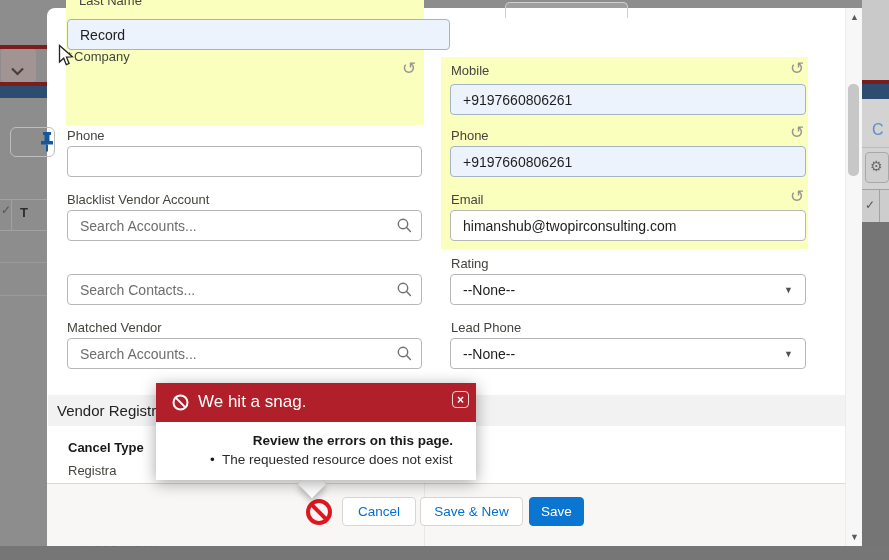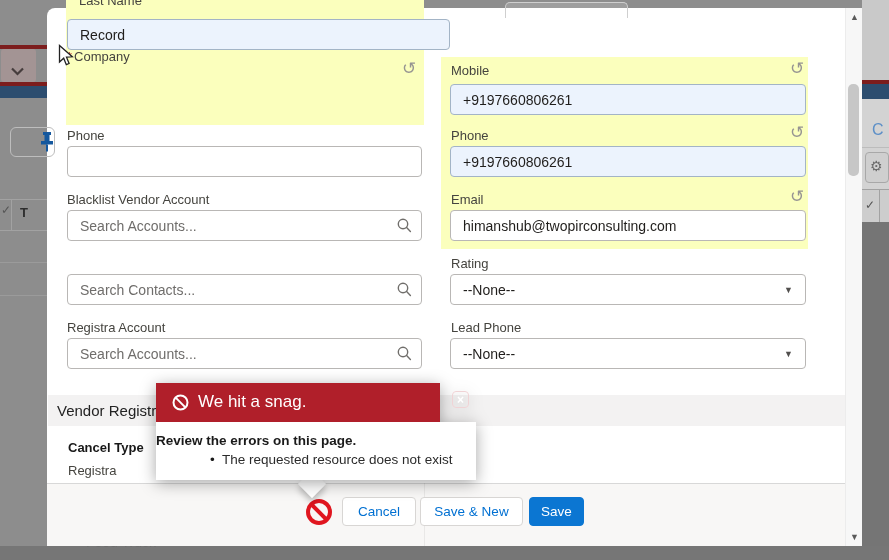--- a/index.html
+++ b/index.html
@@ -40,27 +40,27 @@
   .footer { background:rgba(247,246,245,.86); border-top:1px solid #d8d8d8; z-index:4; }
   .btn { height:29px; border:1px solid #d8d6d4; border-radius:4px; background:#fff; color:#0070d2;
          font-size:13.5px; z-index:5; cursor:pointer; text-align:center; }
   .btn.primary { background:#0b76d2; border-color:#0b76d2; color:#fff; }
   .no-entry { width:26px; height:26px; border:4px solid #e0161f; border-radius:50%; z-index:5; }
   .no-entry .bar { position:absolute; left:-1px; top:7px; width:20px; height:4px; background:#e0161f;
                    transform:rotate(45deg); }
   
   .popover { left:156px; top:383px; width:320px; height:97px; z-index:10;
              filter:drop-shadow(0 3px 8px rgba(0,0,0,.35)); }
-  .pop-head { position:absolute; left:0; top:0; width:284px; height:39px; background:#b01f2a; }
+  .pop-head { position:absolute; left:0; top:0; width:320px; height:39px; background:#b01f2a; }
   .pop-title { position:absolute; left:42px; top:9px; color:#fff; font-size:17px; line-height:20px; }
   .pop-close { position:absolute; left:296px; top:8px; width:17px; height:17px; border:1.6px solid #f0d3d5;
                border-radius:4px; background:none; color:#fff; font-size:12px; line-height:12px;
                font-weight:bold; cursor:pointer; text-align:center; padding:0; }
   .pop-body { position:absolute; left:0; top:39px; width:320px; height:58px; background:#fff; }
-  .pop-heading { position:absolute; left:0; top:50px; width:297px; text-align:left; font-size:13.5px;
+  .pop-heading { position:absolute; left:0; top:50px; width:297px; text-align:right; font-size:13.5px;
                  font-weight:bold; color:#1a1a1a; }
   .pop-bullet { position:absolute; left:54px; top:69px; font-size:13.5px; color:#1a1a1a; }
   .pop-bullet-txt { position:absolute; left:66px; top:69px; font-size:13.5px; color:#2b2b2b; white-space:nowrap; }
   .pop-arrow { left:302px; top:474px; width:20px; height:20px; background:#fff; transform:rotate(45deg);
                box-shadow:3px 3px 6px rgba(0,0,0,.25); z-index:9; }
   
   .sb-track { left:845px; top:8px; width:17px; height:538px; background:#f7f7f7;
               border-left:1px solid #ececec; z-index:3; }
   .sb-arrow { font-size:9px; color:#5a5a5a; line-height:9px; z-index:3; cursor:pointer; }
   .sb-thumb { left:848px; top:84px; width:11px; height:92px; background:#c7c7c7; border-radius:5px;
@@ -145,21 +145,21 @@
   </span>
 
   <input class="abs inp" style="left: 67px; top: 274px; width: 355px; padding-right: 32px;" placeholder="Search Contacts...">
   <span class="abs lookup-ic" style="left:397px;top:282px">
     <svg width="15" height="15" viewBox="0 0 15 15">
         <circle cx="6" cy="6" r="4.7" fill="none" stroke="#706e6b" stroke-width="1.4"></circle>
         <line x1="9.6" y1="9.6" x2="13.4" y2="13.4" stroke="#706e6b" stroke-width="1.4" stroke-linecap="round"></line>
       </svg>
   </span>
 
-  <span class="abs lbl" style="left:67px;top:320px">Registra Account</span>
+  <span class="abs lbl" style="left:67px;top:320px">Matched Vendor</span>
   <input class="abs inp" style="left: 67px; top: 338px; width: 355px; padding-right: 32px;" placeholder="Search Accounts...">
   <span class="abs lookup-ic" style="left:397px;top:346px">
     <svg width="15" height="15" viewBox="0 0 15 15">
         <circle cx="6" cy="6" r="4.7" fill="none" stroke="#706e6b" stroke-width="1.4"></circle>
         <line x1="9.6" y1="9.6" x2="13.4" y2="13.4" stroke="#706e6b" stroke-width="1.4" stroke-linecap="round"></line>
       </svg>
   </span>
 
   <span class="abs lbl" style="left:451px;top:63px">Mobile</span>
   <button class="abs undo" style="left:790px;top:60px">↺</button>

